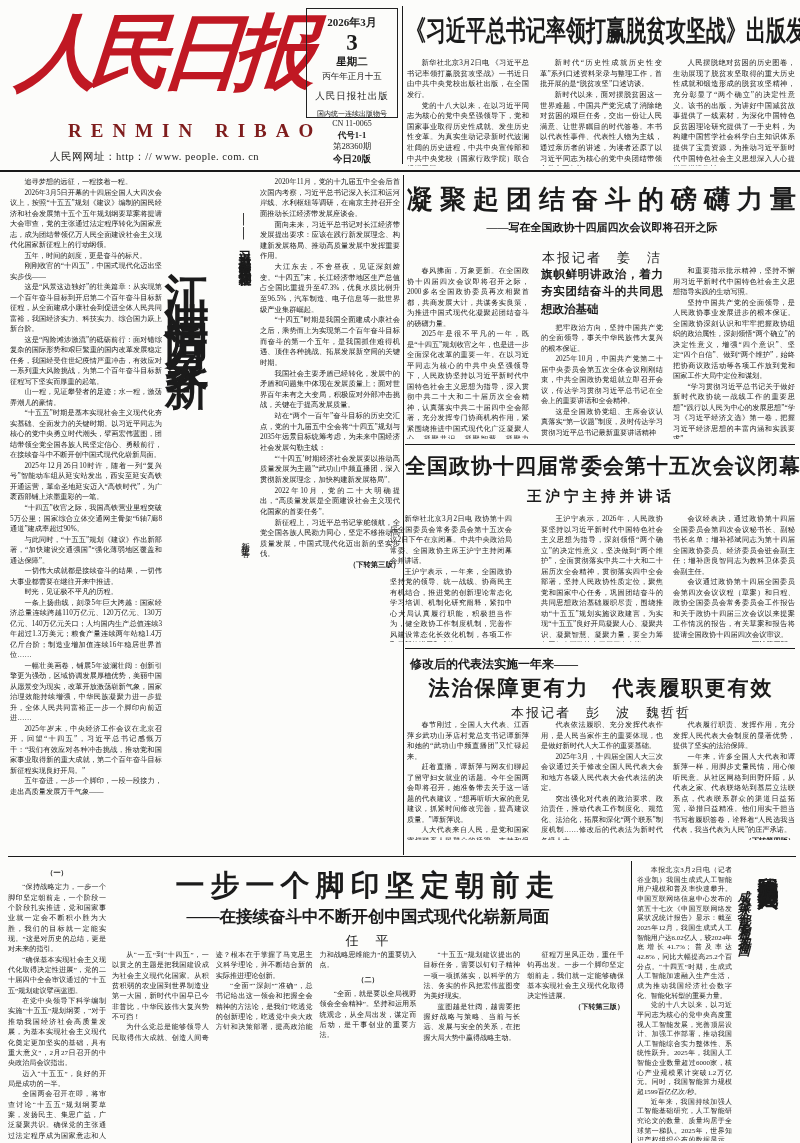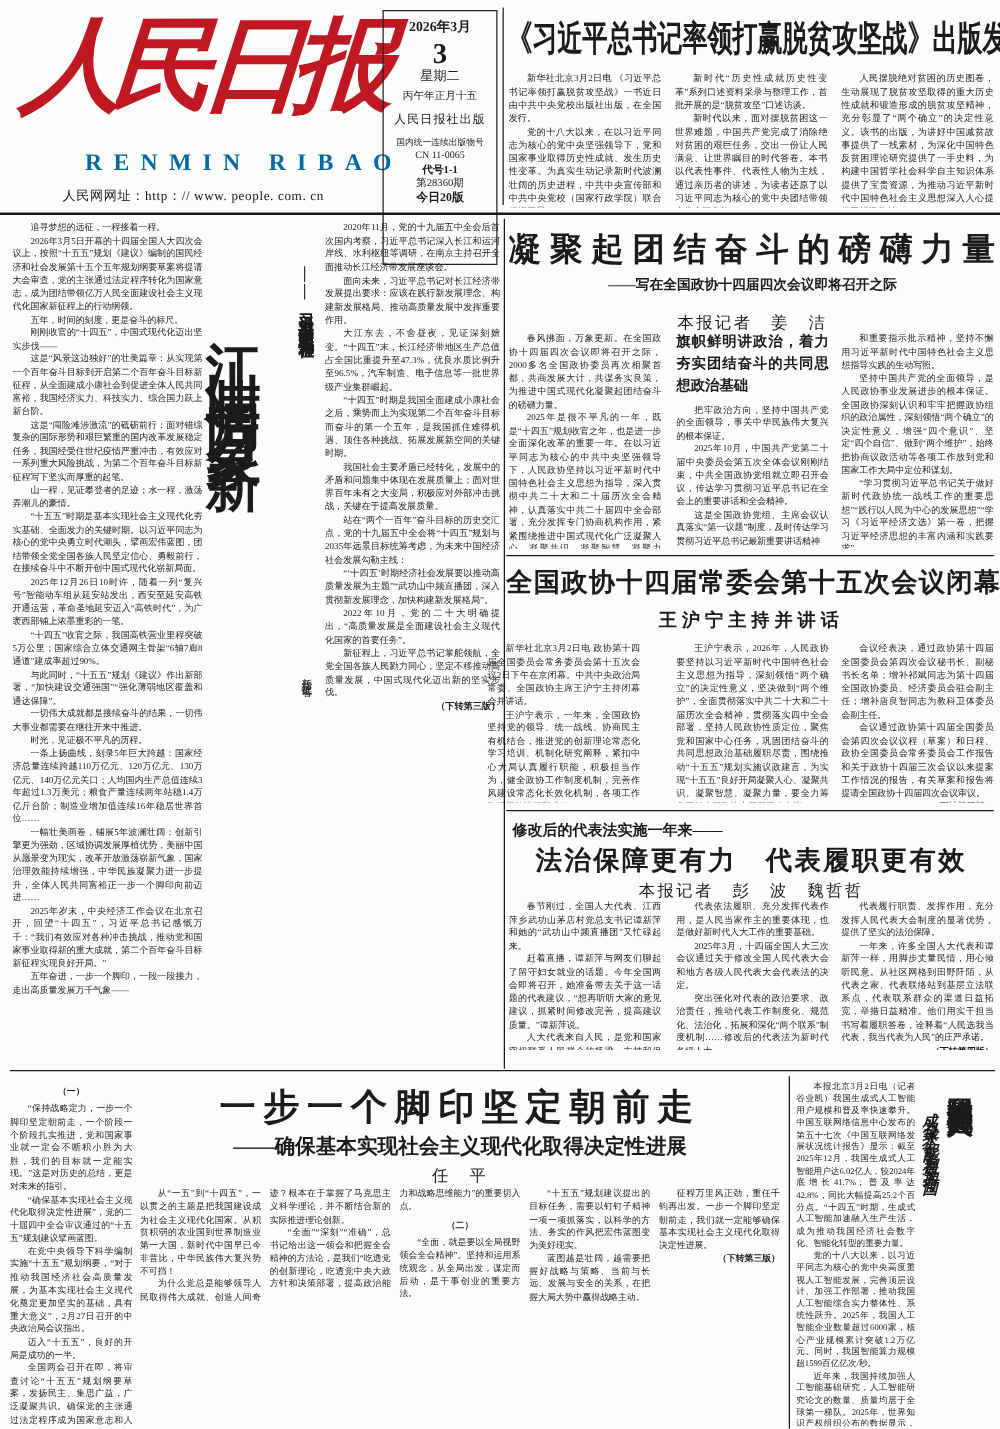--- a/index.html
+++ b/index.html
@@ -15,21 +15,21 @@
   p.quote{font-family:"Liberation Sans", sans-serif;font-weight:800;font-size:10.8px;
           line-height:1.55;text-indent:0;margin:7px 0;text-align:justify}
   p.subhead{font-family:"Liberation Sans", sans-serif;font-weight:800;font-size:11.5px;
             line-height:1.5;text-indent:0;margin:0 0 5px 0;text-align:justify}
   p.marker{text-indent:0;text-align:center;font-weight:bold;margin:4px 0}
   p.jump{text-indent:0;text-align:right;font-weight:bold}
   .center{text-align:center}
   
   .calli{font-weight:900;font-style:italic;color:#c01823;font-size:82px;line-height:1;
          letter-spacing:-10px;transform:skewX(-4deg);white-space:nowrap}
-  .latin{color:#0369a1;font-weight:bold;font-size:19px;letter-spacing:9px;white-space:nowrap}
+  .latin{color:#7f1d1d;font-weight:bold;font-size:19px;letter-spacing:9px;white-space:nowrap}
   .site{font-size:10.5px;letter-spacing:.5px}
   
   .datebox{border:1px solid #222;text-align:center;box-sizing:border-box;padding-top:6px}
   .datebox div{line-height:1.35}
   
   .h-lead{font-weight:900;font-size:20px;white-space:nowrap;transform:scaleY(1.4);transform-origin:top left}
   .h1a{font-weight:900;font-size:26px;letter-spacing:7px;white-space:nowrap}
   .h-sub-serif{font-weight:bold;font-size:11px;white-space:nowrap}
   .byline{font-size:13px;letter-spacing:2px}
   .h-serif-big{font-weight:bold;font-size:21px;letter-spacing:1px;white-space:nowrap}
@@ -47,24 +47,24 @@
 </style>
 </head>
 <body>
 
 <div class="abs" style="left:10px;top:4px;width:292px;height:162px">
   <div class="calli" style="position:absolute;left:8px;top:8px">人民日报</div>
   <div class="latin abs" style="left:58px;top:116px">RENMIN RIBAO</div>
   <div class="site abs" style="left:40px;top:146px">人民网网址：http：// www. people. com. cn</div>
 </div>
 
-<div class="abs datebox" style="left:306px;top:8px;width:92px;height:204px">
+<div class="abs datebox" style="left:306px;top:8px;width:92px;height:110px">
   <div style="font-size:11px;font-weight:bold">2026年3月</div>
   <div style="font-size:23px;font-weight:bold;line-height:1.1">3</div>
-  <div style="font-size:10.5px;font-weight:normal">星期二</div>
+  <div style="font-size:10.5px;font-weight:bold">星期二</div>
   <div style="font-size:8.5px;margin-top:2px">丙午年正月十五</div>
   <div style="font-size:9.5px;margin-top:7px;letter-spacing:1px">人民日报社出版</div>
   <div style="font-size:7px;margin-top:7px">国内统一连续出版物号</div>
   <div style="font-size:8px">CN 11-0065</div>
   <div style="font-size:8.5px;font-weight:bold">代号1-1</div>
   <div style="font-size:8.5px">第28360期</div>
   <div style="font-size:9.5px;font-weight:bold">今日20版</div>
 </div>
 
 <div class="vr" style="left:402px;top:6px;height:158px"></div>
@@ -186,21 +186,21 @@
 <div class="abs col-text" style="left:8px;top:864px;width:98px;height:277px;font-size:7.1px">
     <p class="marker">（一）</p>
     <p class="para">“保持战略定力，一步一个脚印坚定朝前走，一个阶段一个阶段扎实推进，党和国家事业就一定会不断积小胜为大胜，我们的目标就一定能实现。”这是对历史的总结，更是对未来的指引。</p>
     <p class="para">“确保基本实现社会主义现代化取得决定性进展”，党的二十届四中全会审议通过的“十五五”规划建议擘画蓝图。</p>
     <p class="para">在党中央领导下科学编制实施“十五五”规划纲要，“对于推动我国经济社会高质量发展，为基本实现社会主义现代化奠定更加坚实的基础，具有重大意义”，2月27日召开的中央政治局会议指出。</p>
     <p class="para">迈入“十五五”，良好的开局是成功的一半。</p>
     <p class="para">全国两会召开在即，将审查讨论“十五五”规划纲要草案，发扬民主、集思广益，广泛凝聚共识。确保党的主张通过法定程序成为国家意志和人民共同行动，这是人民代表大会制度的显著政治优势。</p>
   </div>
 
 <div class="abs sans h-renping center" style="left:112px;top:866px;width:512px">一步一个脚印坚定朝前走</div>
-<div class="abs h-renping-sub center" style="left:112px;top:906px;width:512px">——确保基本实现社会主义现代化取得决定性进展</div>
+<div class="abs h-renping-sub center" style="left:112px;top:906px;width:512px">——在接续奋斗中不断开创中国式现代化崭新局面</div>
 <div class="abs byline center" style="left:112px;top:932px;width:512px">任　平</div>
 
 <div class="abs col-text" style="left:112px;top:950px;width:512px;height:192px;font-size:7.1px;column-count:5;column-gap:7px">
     <p class="para">从“一五”到“十四五”，一以贯之的主题是把我国建设成为社会主义现代化国家。从积贫积弱的农业国到世界制造业第一大国，新时代中国早已今非昔比，中华民族伟大复兴势不可挡！</p>
     <p class="para">为什么党总是能够领导人民取得伟大成就、创造人间奇迹？根本在于掌握了马克思主义科学理论，并不断结合新的实际推进理论创新。</p>
     <p class="para">“全面”“深刻”“准确”，总书记给出这一领会和把握全会精神的方法论，是我们“吃透党的创新理论，吃透党中央大政方针和决策部署，提高政治能力和战略思维能力”的重要切入点。</p>
     <p class="marker">（二）</p>
     <p class="para">“全面，就是要以全局视野领会全会精神”。坚持和运用系统观念，从全局出发，谋定而后动，是干事创业的重要方法。</p>
     <p class="para">“十五五”规划建议提出的目标任务，需要以钉钉子精神一项一项抓落实，以科学的方法、务实的作风把宏伟蓝图变为美好现实。</p>
     <p class="para">蓝图越是壮阔，越需要把握好战略与策略、当前与长远、发展与安全的关系，在把握大局大势中赢得战略主动。</p>

